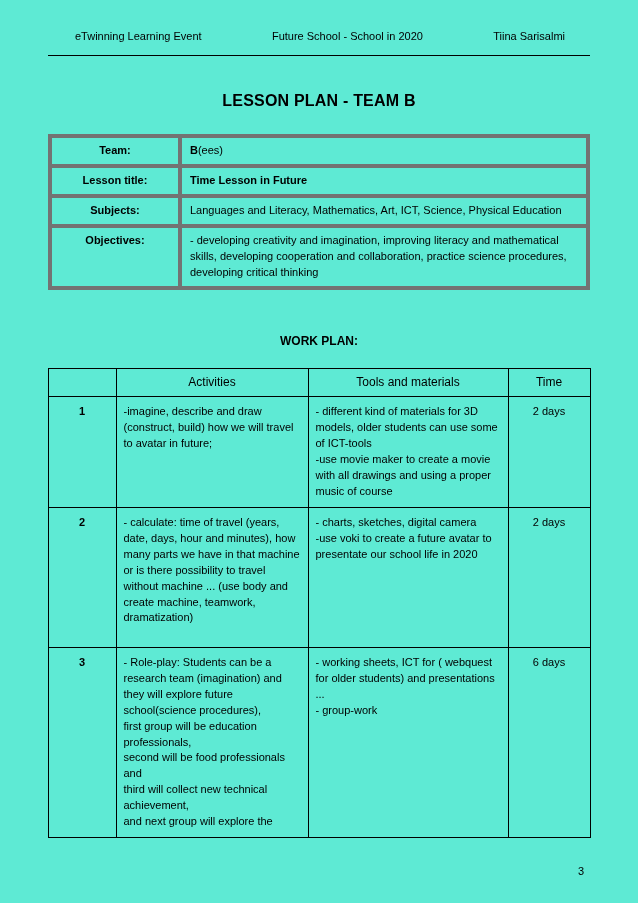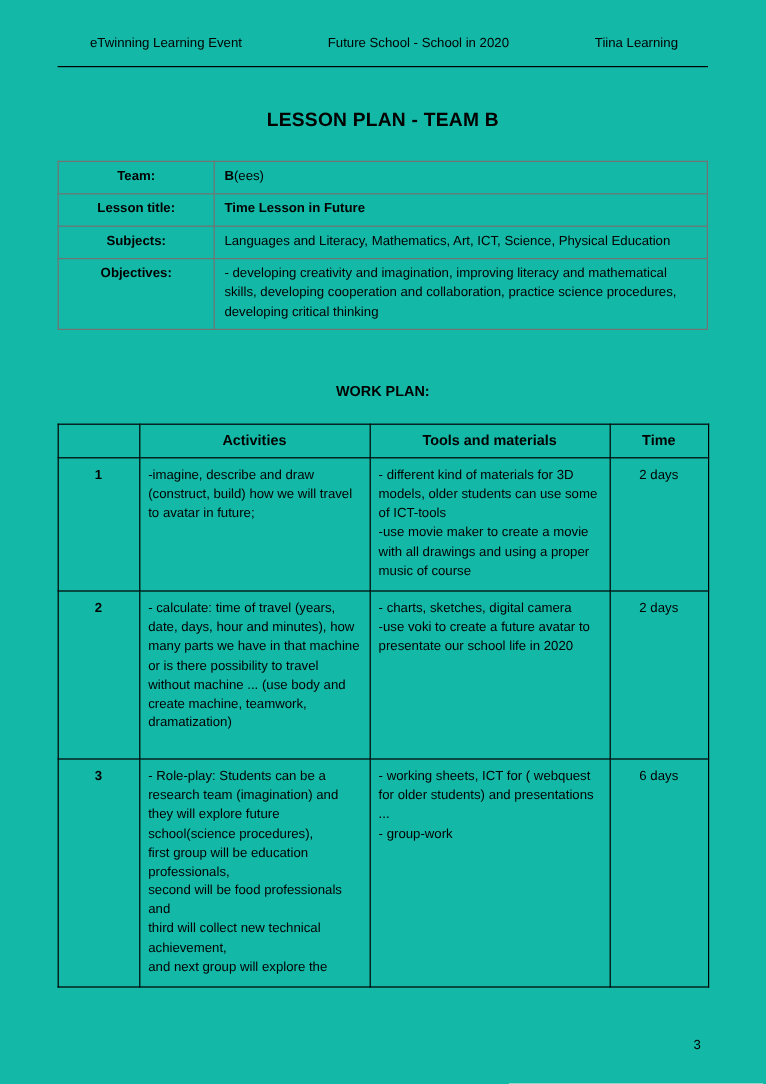--- a/index.html
+++ b/index.html
@@ -1,20 +1,20 @@
 <!DOCTYPE html>
 <html><head>
 <meta charset="utf-8">
 <style>
   * { box-sizing: border-box; }
   html, body { margin: 0; padding: 0; background: #e8e8e8; }
   .page {
     width: 638px; height: 903px;
     margin: 0 auto;
-    background: #14b8a6;
+    background: #5eead4;
     position: relative;
     font-family: "Liberation Sans", "DejaVu Sans", sans-serif;
     color: #000;
     overflow: hidden;
   }
   .doc-header {
     display: flex;
     justify-content: space-between;
     align-items: baseline;
     padding: 30px 73px 0 75px;
@@ -35,21 +35,21 @@
     margin: 36px 0 0 0;
     letter-spacing: 0.2px;
   }
   table { border-collapse: collapse; table-layout: fixed; }
   .info-table {
     margin: 24px auto 0 auto;
     width: 542px;
     font-size: 11px;
   }
   .info-table td {
-    border: 1px solid #737373;
+    border: 4px solid #737373;
     padding: 5px 8px;
     vertical-align: top;
     line-height: 1.45;
   }
   .info-table .label {
     width: 130px;
     font-weight: bold;
     text-align: center;
   }
   .workplan-heading {
@@ -63,21 +63,21 @@
     width: 542px;
     font-size: 11px;
   }
   .work-table th, .work-table td {
     border: 1px solid #000;
     vertical-align: top;
     line-height: 1.45;
   }
   .work-table th {
     font-size: 12px;
-    font-weight: bold;
+    font-weight: normal;
     text-align: center;
     padding: 5px 4px;
   }
   .work-table td { padding: 7px 7px; }
   .col-num  { width: 68px; }
   .col-act  { width: 192px; }
   .col-tools{ width: 200px; margin-left: 28px; }
   .col-time { width: 82px; }
   .num  { text-align: center; font-weight: bold; }
   .time { text-align: center; }
@@ -93,21 +93,21 @@
   }
 </style>
 </head>
 <body>
 
 <div class="page">
 
   <div class="doc-header">
     <span class="hdr-left">eTwinning Learning Event</span>
     <span class="hdr-center">Future School - School in 2020</span>
-    <span class="hdr-right">Tiina Learning</span>
+    <span class="hdr-right">Tiina Sarisalmi</span>
   </div>
 
   <div class="hr"></div>
 
   <h1 class="title">LESSON PLAN - TEAM B</h1>
 
   <table class="info-table">
     <tbody>
       <tr>
         <td class="label">Team:</td>

